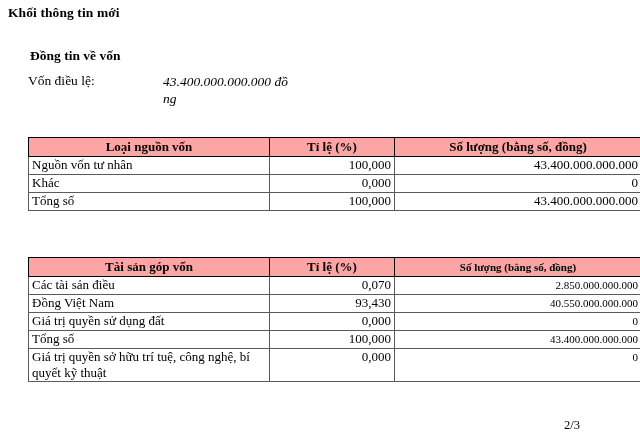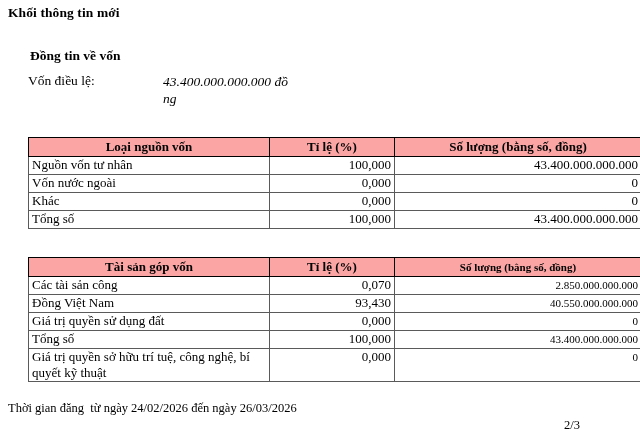--- a/index.html
+++ b/index.html
@@ -145,25 +145,20 @@
         <th class="col-qty">Số lượng (bằng số, đồng)</th>
       </tr>
     </thead>
     <tbody>
       <tr>
         <td class="col-name">Nguồn vốn tư nhân</td>
         <td class="col-rate">100,000</td>
         <td class="col-qty">43.400.000.000.000</td>
       </tr>
       <tr>
-        <td class="col-name">Vốn nước ngoài</td>
-        <td class="col-rate">0,000</td>
-        <td class="col-qty">0</td>
-      </tr>
-      <tr>
         <td class="col-name">Khác</td>
         <td class="col-rate">0,000</td>
         <td class="col-qty">0</td>
       </tr>
       <tr>
         <td class="col-name">Tổng số</td>
         <td class="col-rate">100,000</td>
         <td class="col-qty">43.400.000.000.000</td>
       </tr>
     </tbody>
@@ -172,21 +167,21 @@
   <table class="vtable" id="table-contributed-assets">
     <thead>
       <tr>
         <th class="col-name">Tài sản góp vốn</th>
         <th class="col-rate">Tỉ lệ (%)</th>
         <th class="col-qty">Số lượng (bằng số, đồng)</th>
       </tr>
     </thead>
     <tbody>
       <tr>
-        <td class="col-name">Các tài sản công</td>
+        <td class="col-name">Các tài sản điều</td>
         <td class="col-rate">0,070</td>
         <td class="col-qty">2.850.000.000.000</td>
       </tr>
       <tr>
         <td class="col-name">Đồng Việt Nam</td>
         <td class="col-rate">93,430</td>
         <td class="col-qty">40.550.000.000.000</td>
       </tr>
       <tr>
         <td class="col-name">Giá trị quyền sử dụng đất</td>
@@ -200,17 +195,16 @@
       </tr>
       <tr>
         <td class="col-name wrap-cell">Giá trị quyền sở hữu trí tuệ, công nghệ, bí quyết kỹ thuật</td>
         <td class="col-rate wrap-cell">0,000</td>
         <td class="col-qty wrap-cell">0</td>
       </tr>
     </tbody>
   </table>
 
   <div class="footer">
-    <span class="footer-text">Thời gian đăng  từ ngày 24/02/2026 đến ngày 26/03/2026</span>
     <span class="footer-page">2/3</span>
   </div>
 
 </div>
 
 </body></html>

